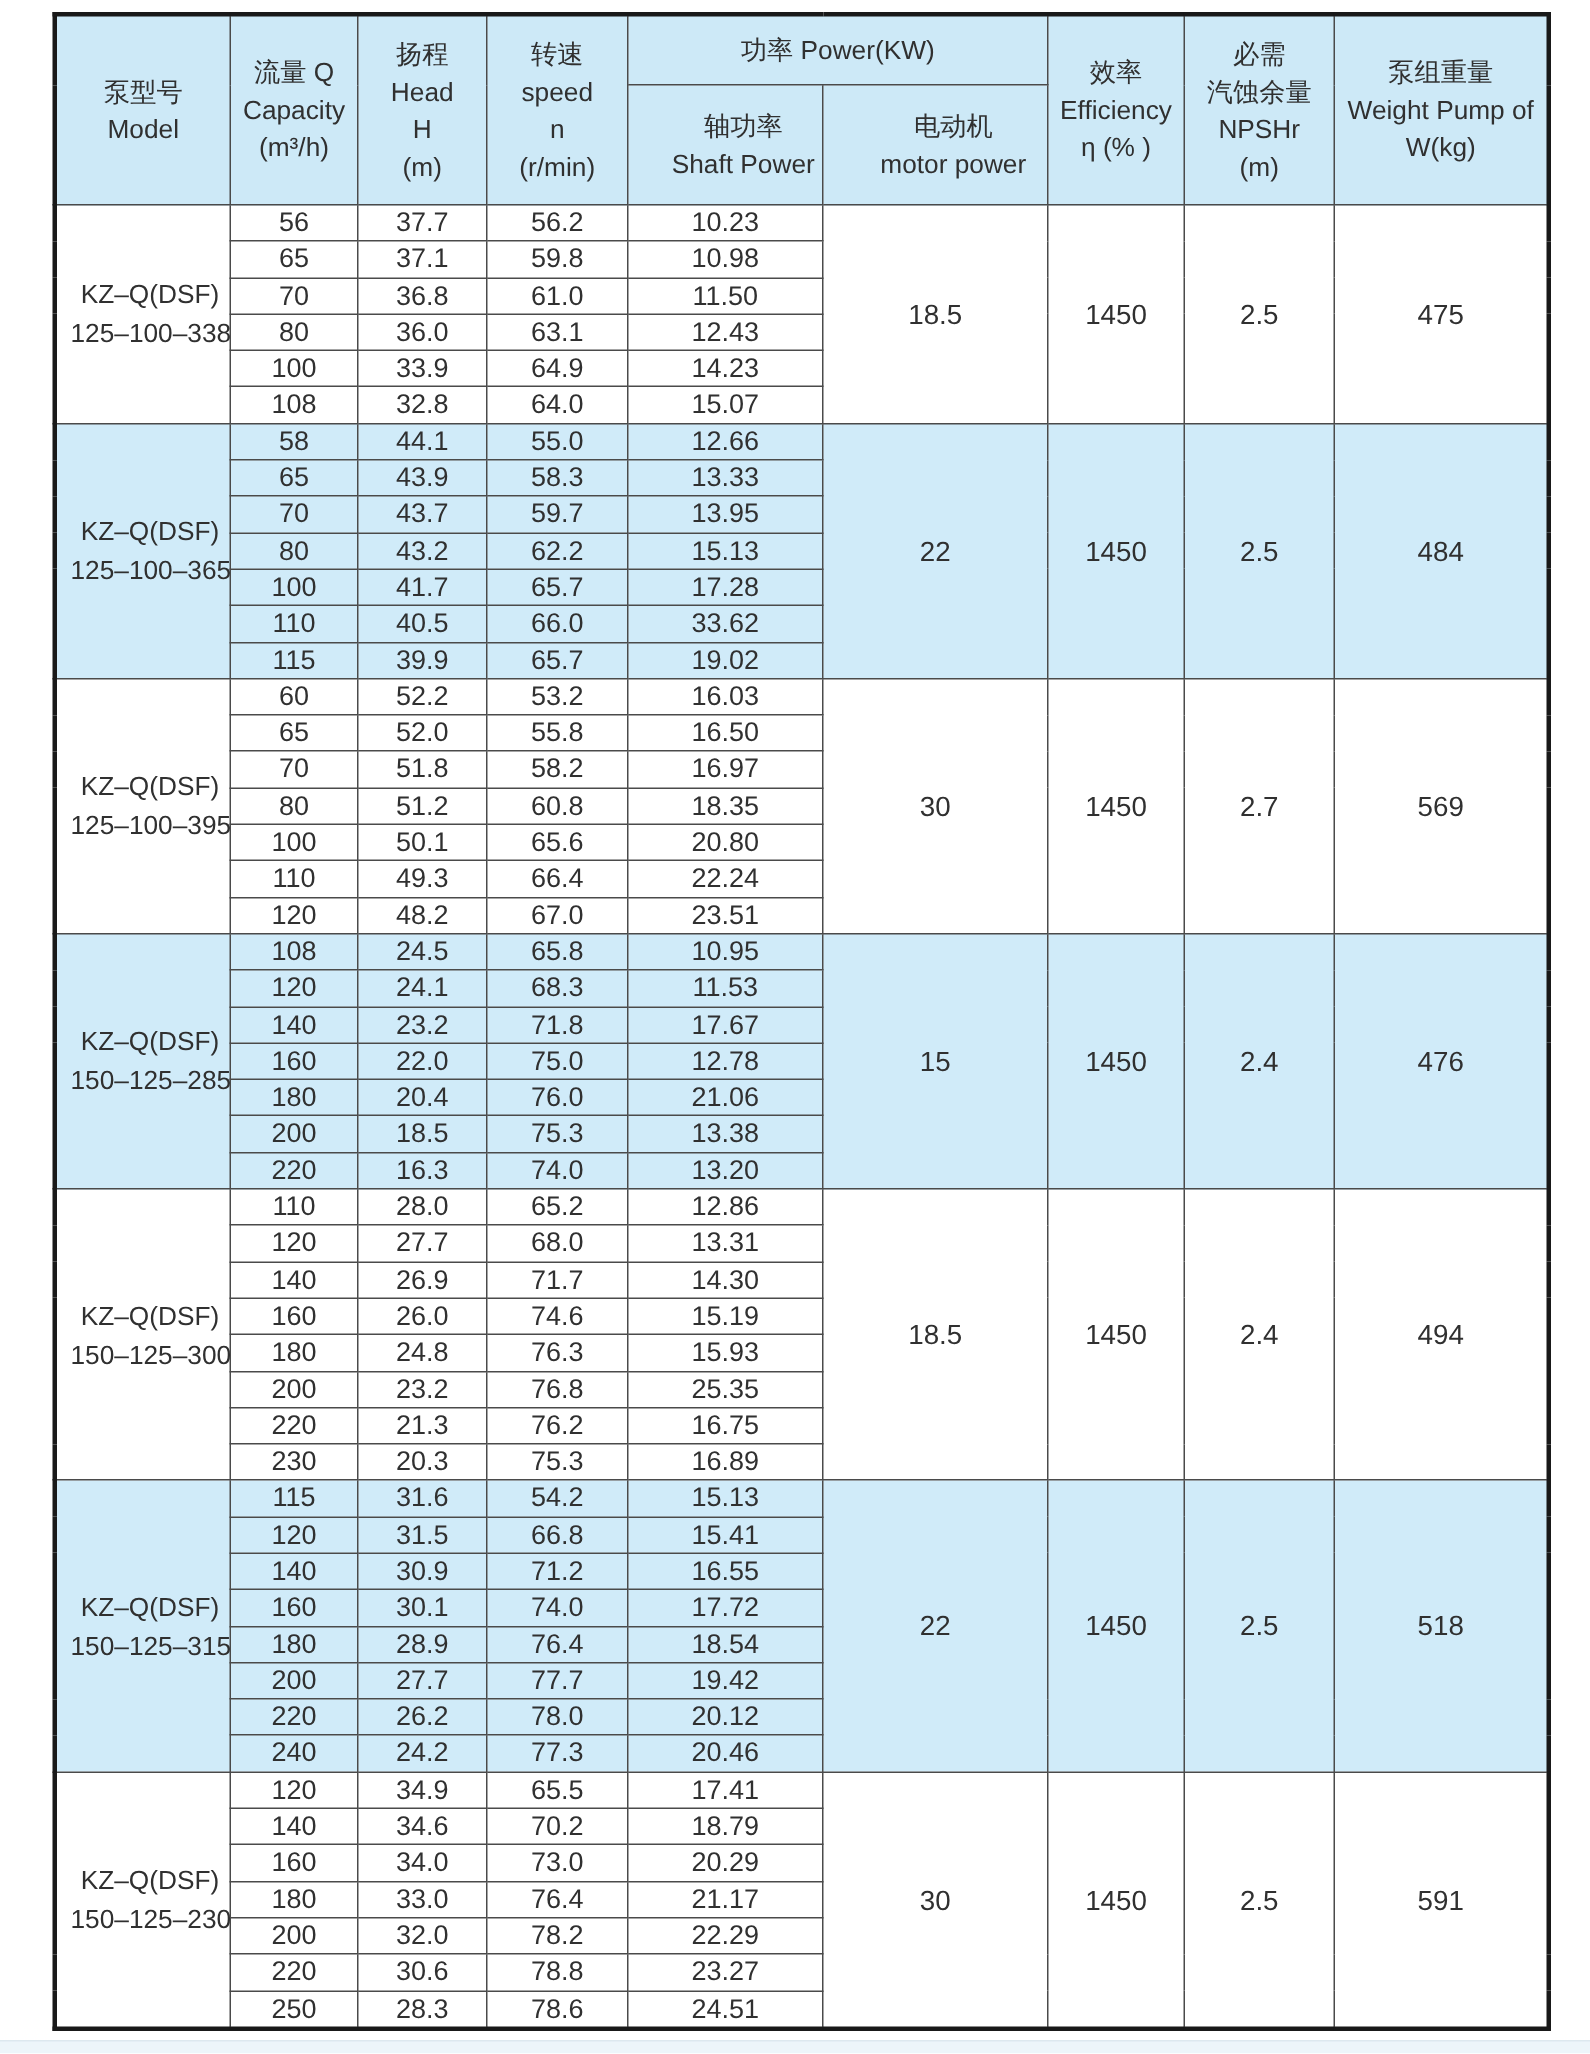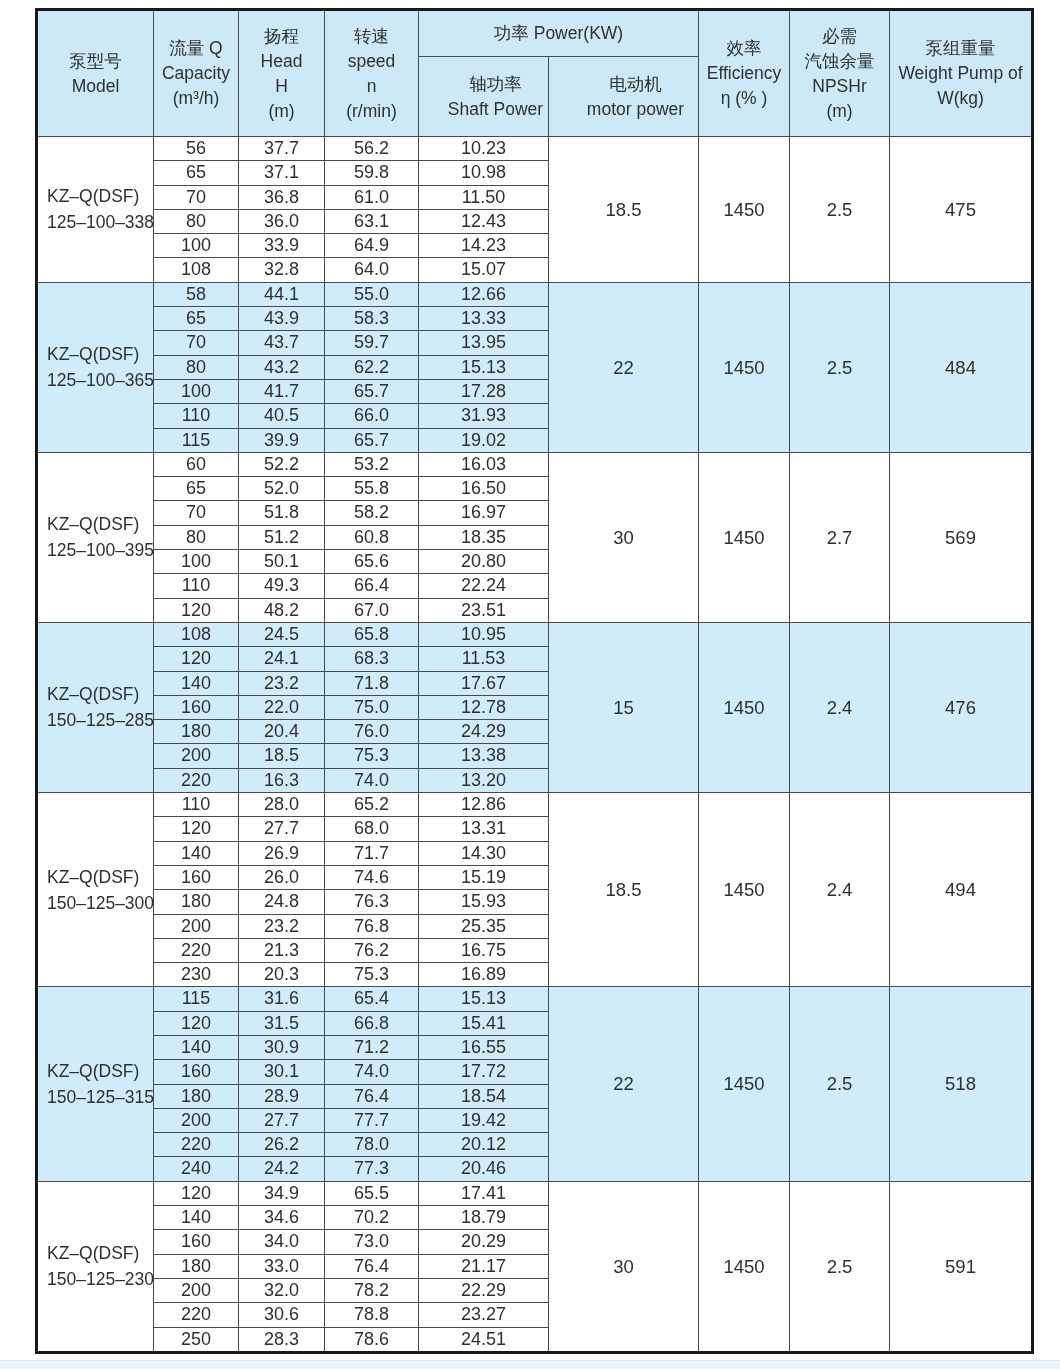--- a/index.html
+++ b/index.html
@@ -20,21 +20,21 @@
   th,td{
     border:1px solid var(--border,#4a4a4a);
     text-align:center;vertical-align:middle;padding:0;
     font-weight:normal;color:var(--text,#303030);
   }
   thead th{background:var(--header-bg,#cde9f7);font-size:17.5px;line-height:25px;}
   thead .h-top{height:47px;}
   thead .h-sub{height:80px;padding-left:24px;}
   tbody td{height:23.3px;line-height:23.3px;font-size:18px;white-space:nowrap;}
   tbody td.model-cell{
-    text-align:left;padding-left:9px;font-size:17.5px;line-height:26px;white-space:nowrap;
+    text-align:center;padding-left:9px;font-size:17.5px;line-height:26px;white-space:nowrap;
   }
   tbody td.merged{font-size:18.5px;}
   tbody tr.alt td{background:var(--block-alt-bg,#d0ebf9);}
   .bottom-strip{
     position:absolute;left:0;bottom:0;width:1060px;height:9px;
     background:var(--footer-strip,#edf5fa);border-top:1px solid #dde8ef;
   }
 </style>
 </head>
 <body>
@@ -184,21 +184,21 @@
         <tr class="alt">
           <td>100</td>
           <td>41.7</td>
           <td>65.7</td>
           <td>17.28</td>
         </tr>
         <tr class="alt">
           <td>110</td>
           <td>40.5</td>
           <td>66.0</td>
-          <td>31.93</td>
+          <td>33.62</td>
         </tr>
         <tr class="alt">
           <td>115</td>
           <td>39.9</td>
           <td>65.7</td>
           <td>19.02</td>
         </tr>
         <tr>
           <td class="model-cell" rowspan="7">
             <div>KZ–Q(DSF)</div>
@@ -278,21 +278,21 @@
         <tr class="alt">
           <td>160</td>
           <td>22.0</td>
           <td>75.0</td>
           <td>12.78</td>
         </tr>
         <tr class="alt">
           <td>180</td>
           <td>20.4</td>
           <td>76.0</td>
-          <td>24.29</td>
+          <td>21.06</td>
         </tr>
         <tr class="alt">
           <td>200</td>
           <td>18.5</td>
           <td>75.3</td>
           <td>13.38</td>
         </tr>
         <tr class="alt">
           <td>220</td>
           <td>16.3</td>
@@ -355,21 +355,21 @@
           <td>75.3</td>
           <td>16.89</td>
         </tr>
         <tr class="alt">
           <td class="model-cell" rowspan="8">
             <div>KZ–Q(DSF)</div>
             <div>150–125–315</div>
           </td>
           <td>115</td>
           <td>31.6</td>
-          <td>65.4</td>
+          <td>54.2</td>
           <td>15.13</td>
           <td class="merged" rowspan="8">22</td>
           <td class="merged" rowspan="8">1450</td>
           <td class="merged" rowspan="8">2.5</td>
           <td class="merged" rowspan="8">518</td>
         </tr>
         <tr class="alt">
           <td>120</td>
           <td>31.5</td>
           <td>66.8</td>

